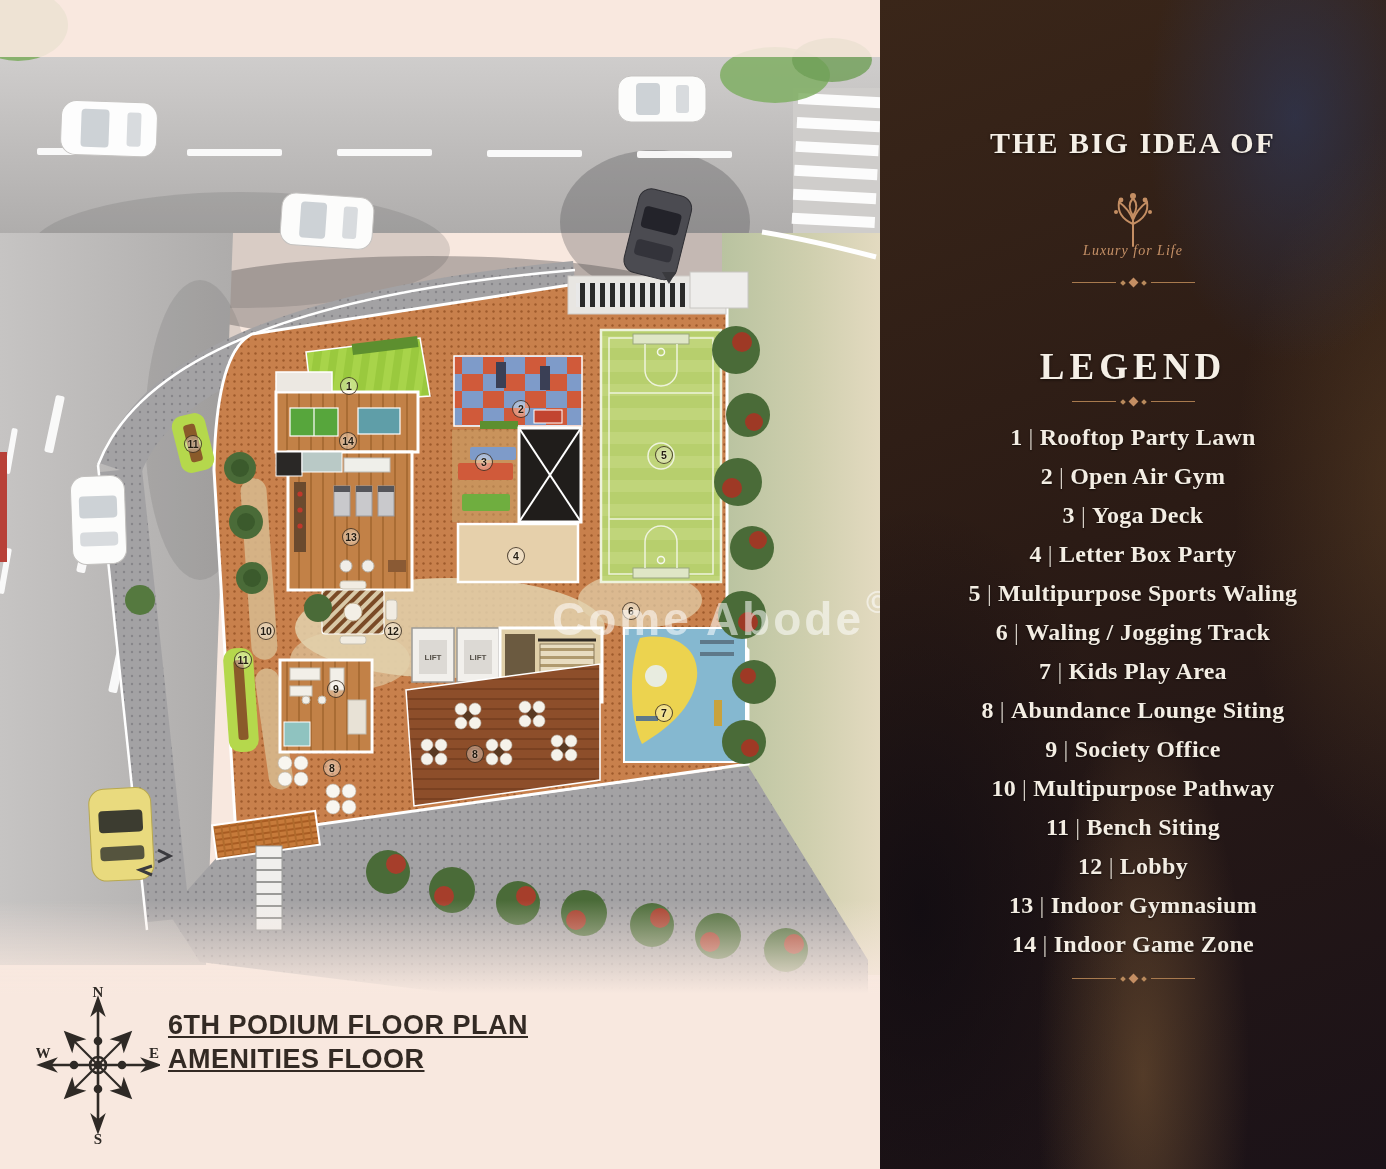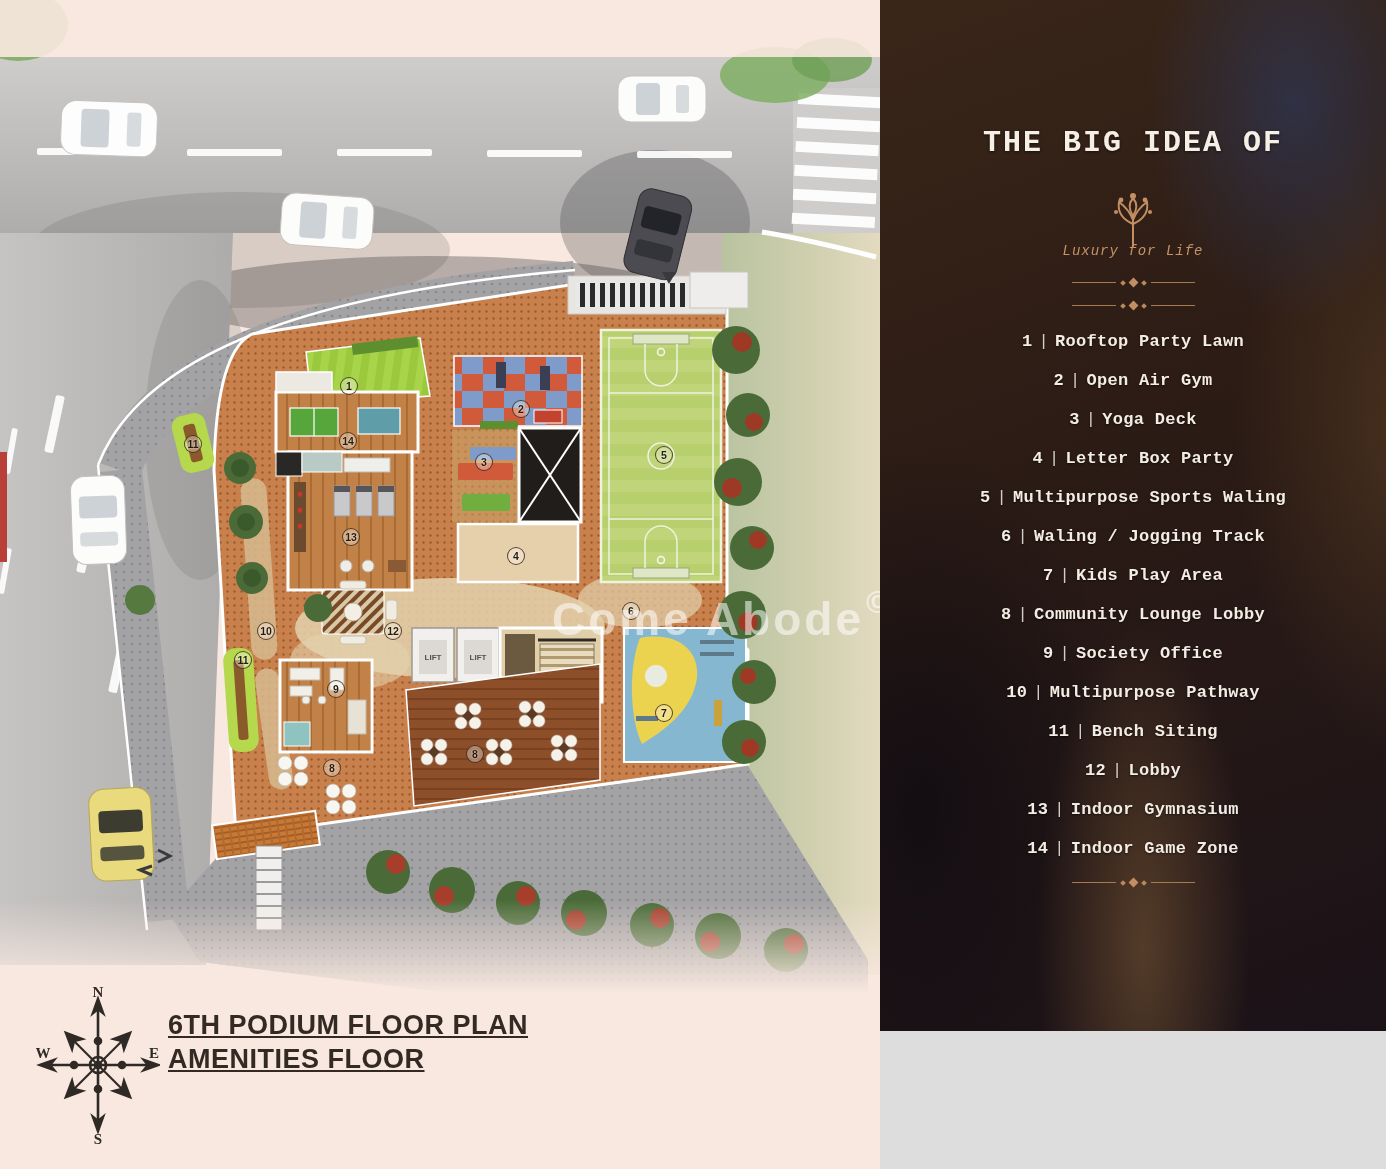--- a/index.html
+++ b/index.html
@@ -12,44 +12,44 @@
           border:1px solid rgba(45,33,20,.8);background:rgba(255,250,242,.35);color:#241c10;
           font:bold 10.5px "Liberation Sans",sans-serif;display:flex;align-items:center;justify-content:center;
           text-shadow:0 0 2px rgba(255,255,255,.8);z-index:30;}
   .watermark{position:absolute;left:552px;top:590px;z-index:40;white-space:nowrap;
              font:700 46px "Liberation Sans",sans-serif;color:rgba(255,255,255,.55);letter-spacing:3px;}
   .watermark sup{font-size:32px;position:relative;top:-6px;left:2px;}
   .plan-title{position:absolute;left:168px;top:1008px;z-index:40;color:#332a24;
               font:800 27px/34px "Liberation Sans",sans-serif;letter-spacing:.5px;text-decoration:underline;}
   .compass{position:absolute;left:36px;top:985px;z-index:40;}
   
-  .panel{position:relative;width:506px;height:1031px;flex:0 0 506px;box-sizing:border-box;
+  .panel{position:relative;width:506px;height:1169px;flex:0 0 506px;box-sizing:border-box;
          padding-top:126px;text-align:center;color:#f3ede3;
-         font-family:Liberation Mono, monospace;
+         font-family:Liberation Serif, serif;
          background:
            radial-gradient(42% 30% at 82% 10%, rgba(45,62,105,.55), transparent 70%),
            radial-gradient(50% 45% at 105% 42%, rgba(120,85,45,.38), transparent 70%),
            radial-gradient(30% 45% at 52% 92%, rgba(205,150,80,.30), transparent 70%),
            radial-gradient(60% 50% at 8% 78%, rgba(10,8,16,.65), transparent 70%),
            linear-gradient(160deg,#3a2619 0%,#2b1b15 45%,#1b1218 100%);}
   .panel h1{margin:0;font-size:30px;line-height:34px;font-weight:700;letter-spacing:2px;color:#f5efe6;
             text-shadow:0 1px 3px rgba(0,0,0,.6);}
   .logo-orn{margin:30px auto -12px auto;height:58px;}
   .brand{font-size:43px;line-height:44px;font-weight:700;color:#c48e63;letter-spacing:1px;
          text-shadow:0 1px 3px rgba(0,0,0,.55);}
   .tagline{font-size:14px;line-height:24px;font-style:italic;color:#c79268;margin-top:3px;letter-spacing:1px;}
   .orn-div{display:flex;align-items:center;justify-content:center;gap:5px;margin-top:16px;}
   .orn-div .line{display:inline-block;width:44px;height:1px;background:#a87a4e;}
   .orn-div .dmd{display:inline-block;width:7px;height:7px;background:#c48e63;transform:rotate(45deg);}
   .orn-div .dot{display:inline-block;width:4px;height:4px;background:#b98a5c;transform:rotate(45deg);}
   .panel h2{margin:62px 0 0 0;font-size:37px;line-height:38px;font-weight:700;letter-spacing:5px;color:#f5efe6;
             text-shadow:0 1px 3px rgba(0,0,0,.6);}
   .panel h2 + .orn-div{margin-top:12px;}
   ul.legend{list-style:none;margin:24px 0 0 0;padding:0;}
-  ul.legend li{font-size:17px;line-height:17px;margin-bottom:22px;font-weight:700;letter-spacing:.3px;
+  ul.legend li{font-size:24px;line-height:17px;margin-bottom:22px;font-weight:700;letter-spacing:.3px;
                text-shadow:0 1px 2px rgba(0,0,0,.6);}
   ul.legend .sep{font-weight:400;opacity:.85;margin:0 6px;}
 </style>
 </head>
 <body>
 
 <div class="page">
 
   <div class="plan">
 
@@ -554,38 +554,39 @@
     <div class="tagline">Luxury for Life</div>
 
     <div class="orn-div">
       <span class="line"></span>
         <span class="dot"></span>
         <span class="dmd"></span>
         <span class="dot"></span>
         <span class="line"></span>
     </div>
 
+    <h2>LEGEND</h2>
 
     <div class="orn-div">
       <span class="line"></span>
         <span class="dot"></span>
         <span class="dmd"></span>
         <span class="dot"></span>
         <span class="line"></span>
     </div>
 
     <ul class="legend">
         <li><span>1</span><span class="sep">|</span><span>Rooftop Party Lawn</span></li>
         <li><span>2</span><span class="sep">|</span><span>Open Air Gym</span></li>
         <li><span>3</span><span class="sep">|</span><span>Yoga Deck</span></li>
         <li><span>4</span><span class="sep">|</span><span>Letter Box Party</span></li>
         <li><span>5</span><span class="sep">|</span><span>Multipurpose Sports Waling</span></li>
         <li><span>6</span><span class="sep">|</span><span>Waling / Jogging Track</span></li>
         <li><span>7</span><span class="sep">|</span><span>Kids Play Area</span></li>
-        <li><span>8</span><span class="sep">|</span><span>Community Lounge Lobby</span></li>
+        <li><span>8</span><span class="sep">|</span><span>Abundance Lounge Siting</span></li>
         <li><span>9</span><span class="sep">|</span><span>Society Office</span></li>
         <li><span>10</span><span class="sep">|</span><span>Multipurpose Pathway</span></li>
         <li><span>11</span><span class="sep">|</span><span>Bench Siting</span></li>
         <li><span>12</span><span class="sep">|</span><span>Lobby</span></li>
         <li><span>13</span><span class="sep">|</span><span>Indoor Gymnasium</span></li>
         <li><span>14</span><span class="sep">|</span><span>Indoor Game Zone</span></li>
       </ul>
 
     <div class="orn-div">
       <span class="line"></span>

